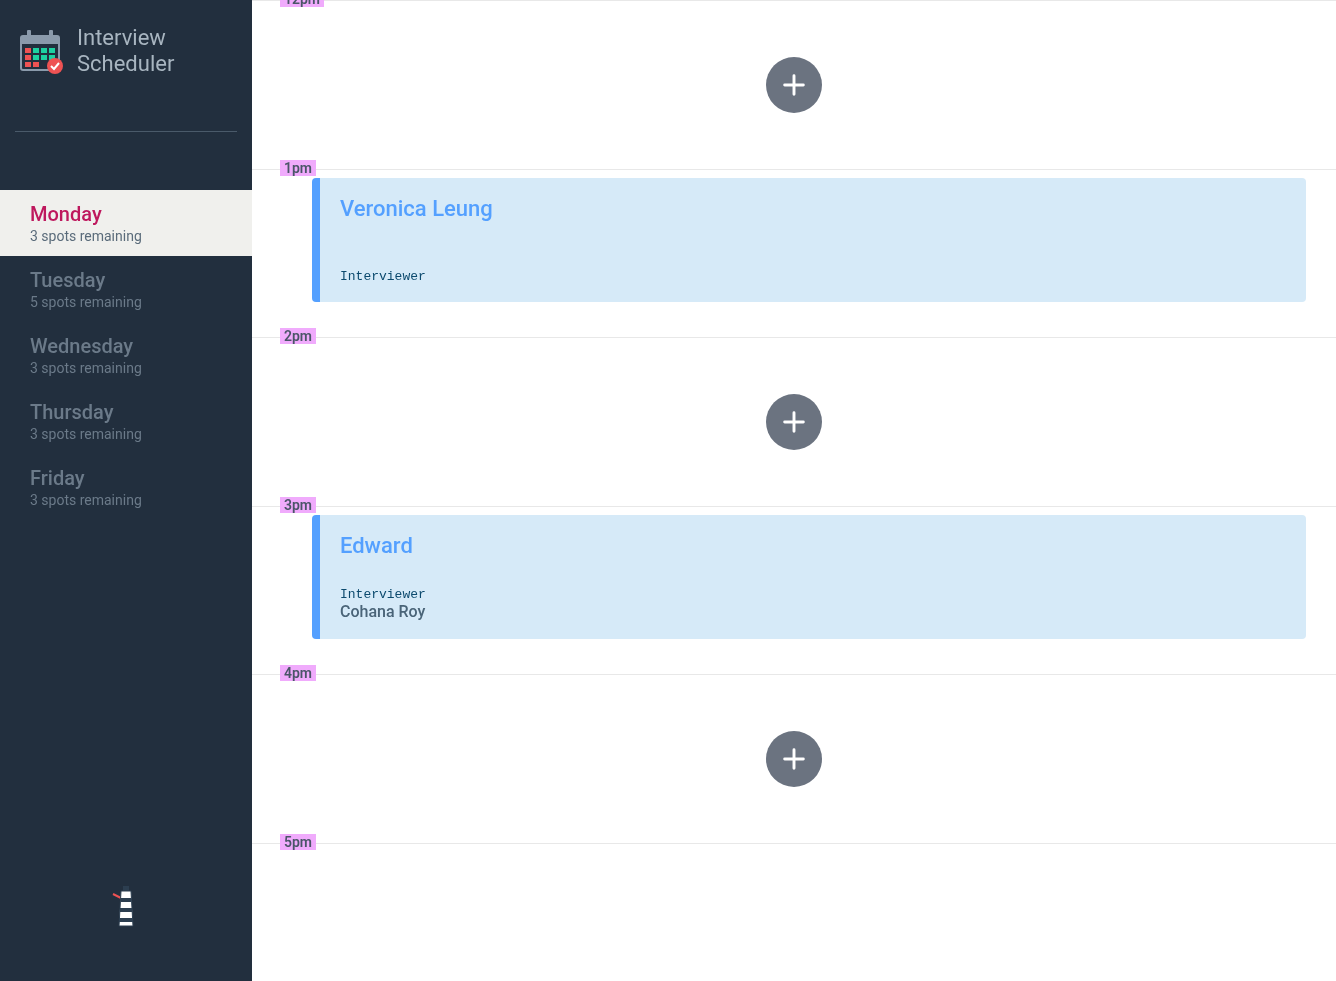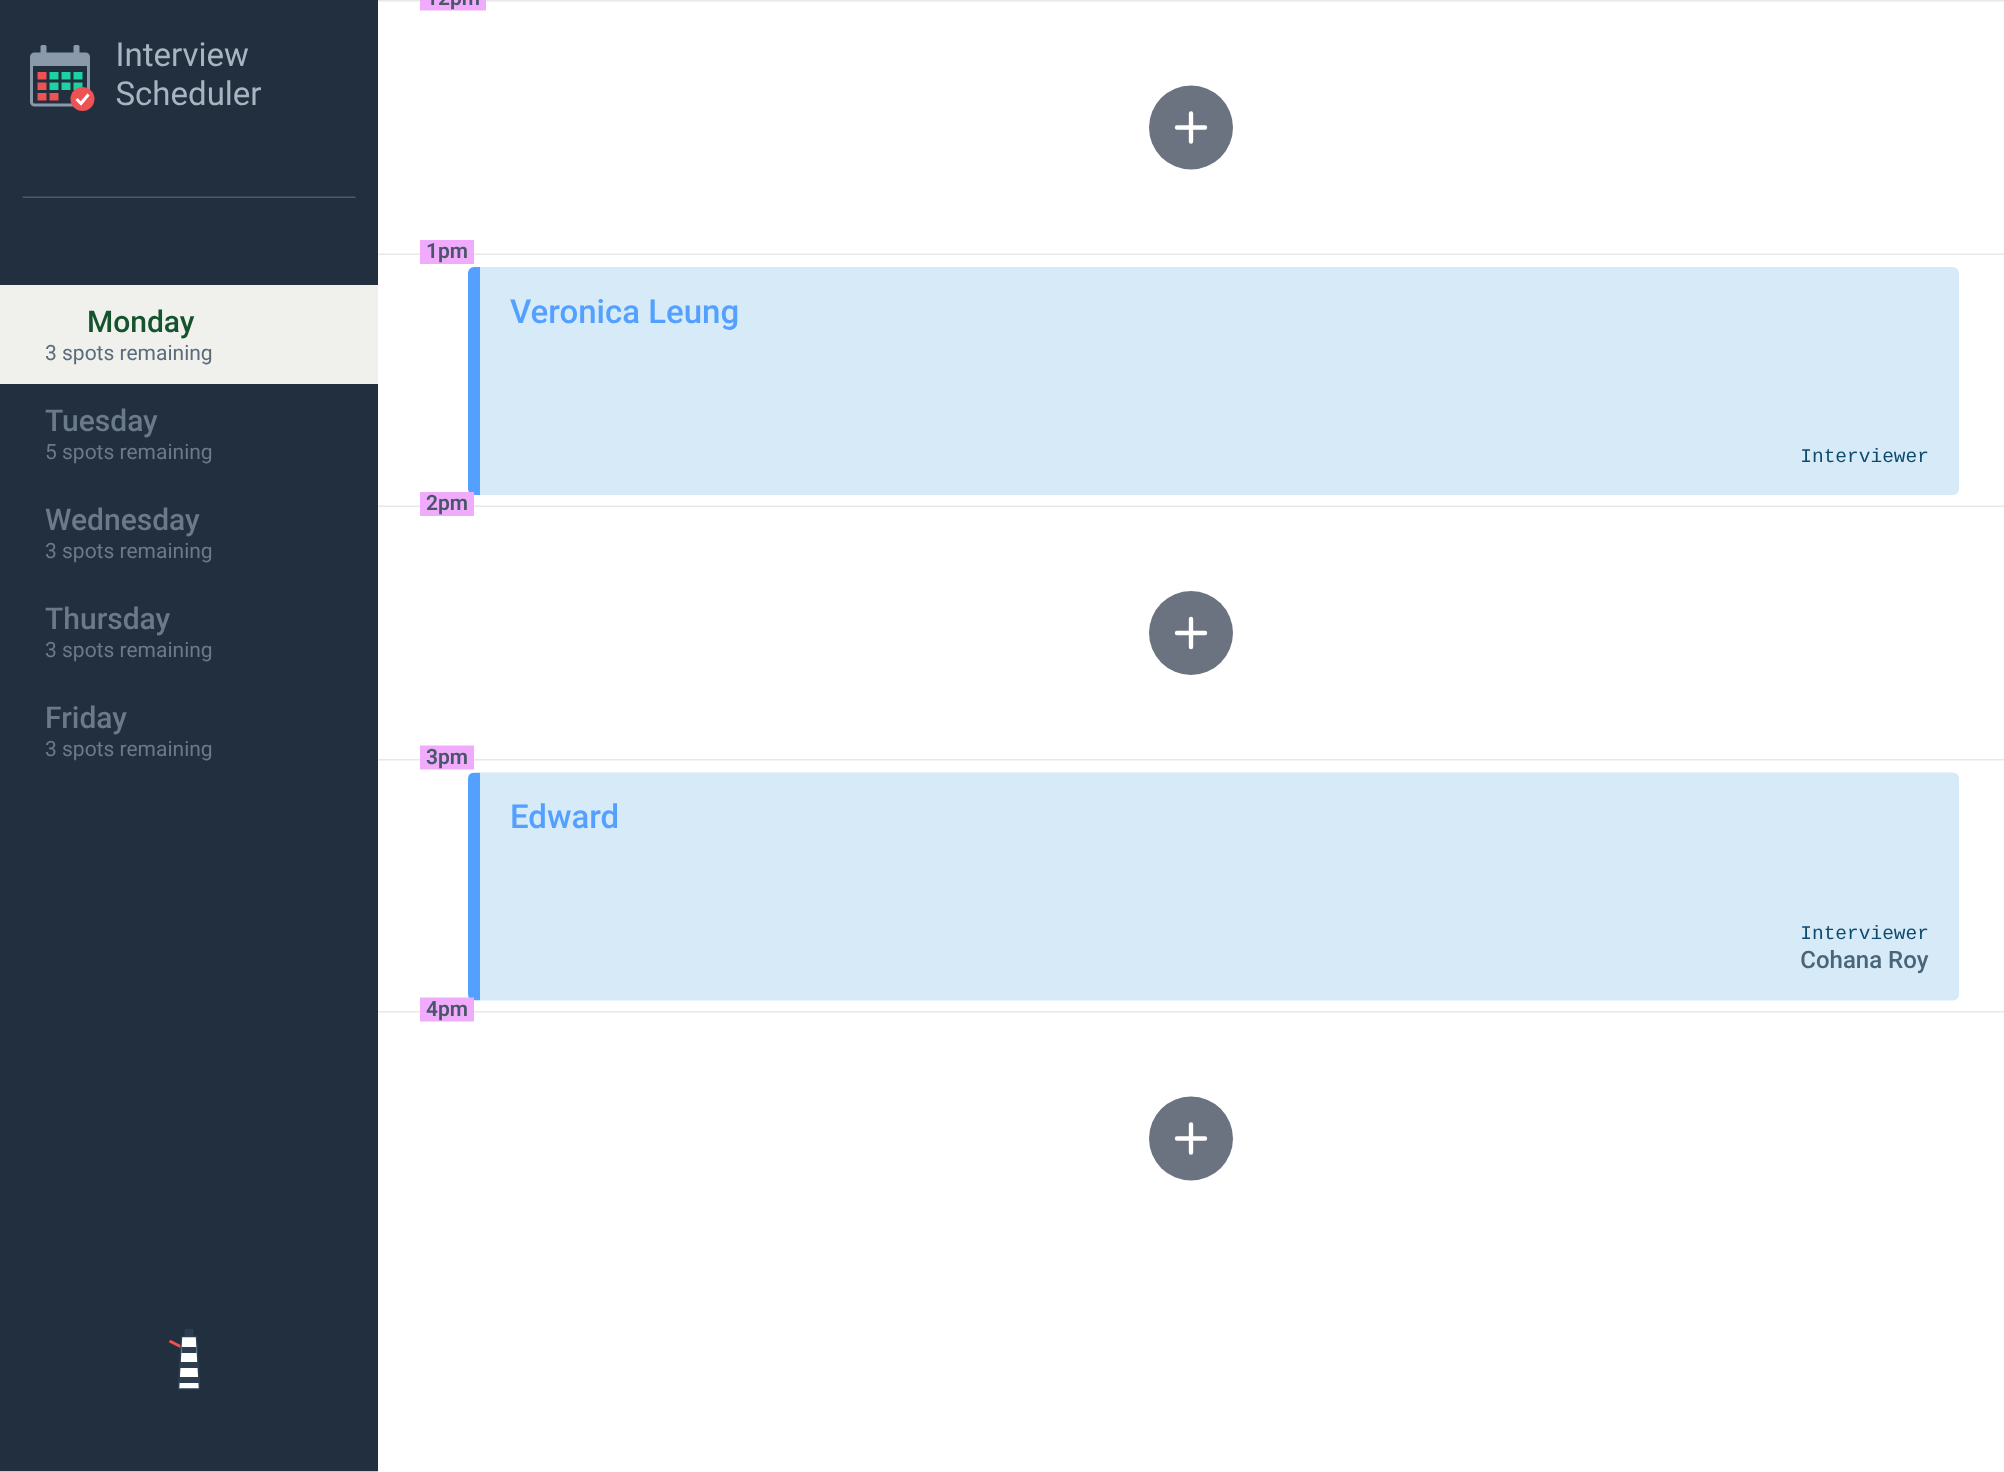--- a/index.html
+++ b/index.html
@@ -55,22 +55,21 @@
     }
     .day-item.selected {
       background: #f0f0ed;
     }
     .day-name {
       font-size: 20px;
       font-weight: 500;
       color: #6b7a89;
     }
     .day-item.selected .day-name {
-      color: #14532d;
-      margin-left: 28px;
+      color: #be185d;
     }
     .day-spots {
       font-size: 14px;
       color: #6b7a89;
       margin-top: 2px;
     }
     .day-item.selected .day-spots {
       color: #5a6b7a;
     }
     .sidebar-footer {
@@ -124,23 +123,23 @@
     .add-button svg {
       width: 28px;
       height: 28px;
     }
     .appointment-card {
       margin: 8px 30px 8px 60px;
       background: #d6eaf8;
       border-left: 8px solid #54a0ff;
       border-radius: 4px;
       padding: 18px 20px;
-      height: 152px;
-      display: flex;
-      flex-direction: row;
+      height: 124px;
+      display: flex;
+      flex-direction: column;
       justify-content: space-between;
     }
     .student-name {
       font-size: 22px;
       font-weight: 500;
       color: #54a0ff;
     }
     .interviewer-section {
       margin-top: auto;
     }
@@ -268,13 +267,16 @@
     <div class="time-slot">
       <span class="time-label">4pm</span>
       <div class="appointment-empty">
         <button class="add-button">
           <svg viewBox="0 0 24 24">
             <path d="M12 4 L12 20 M4 12 L20 12" stroke="#ffffff" stroke-width="2.5" stroke-linecap="round"></path>
           </svg>
         </button>
       </div>
     </div>
+    <div class="last-separator">
+      <span class="time-label">5pm</span>
+    </div>
   </main>
 
 </body></html>

